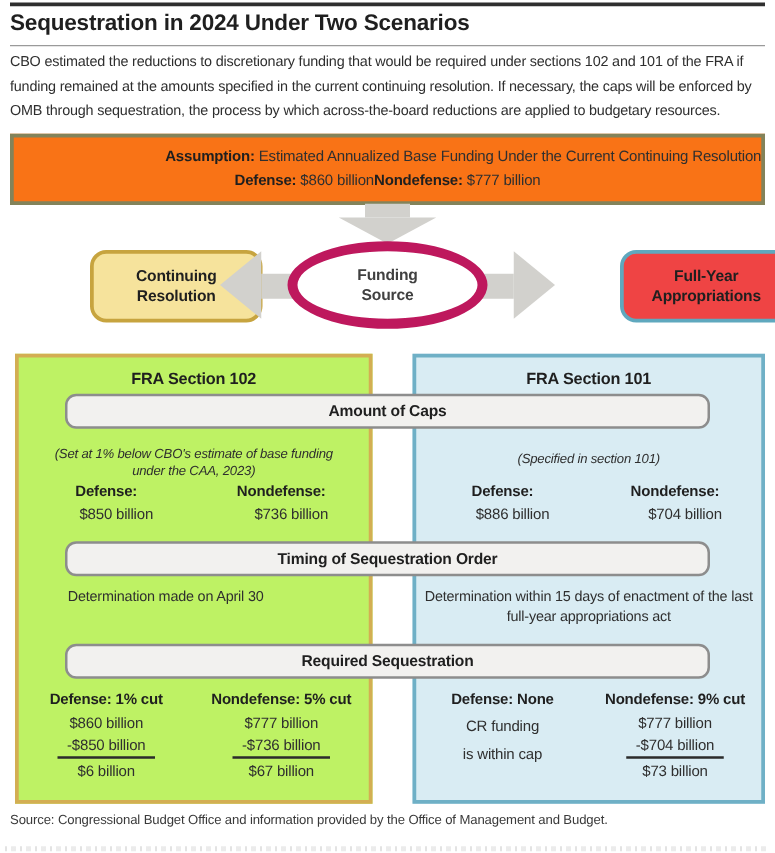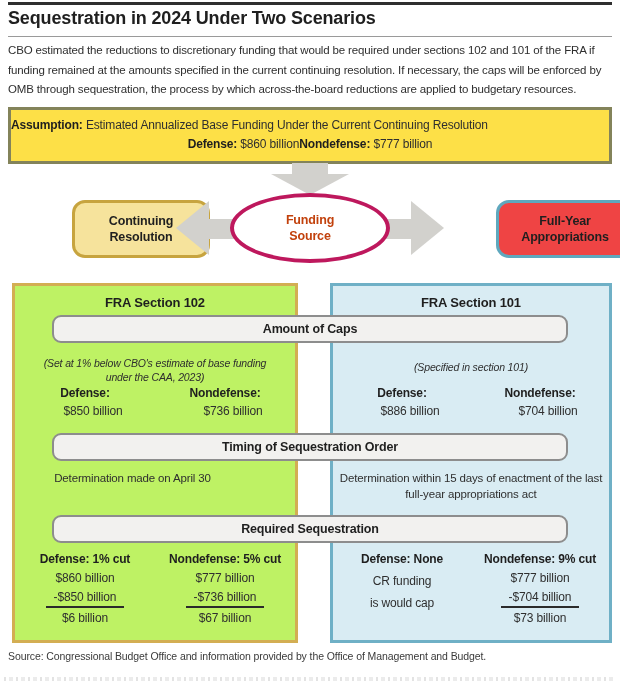--- a/index.html
+++ b/index.html
@@ -5,21 +5,21 @@
   html,body{margin:0;padding:0;background:#fff;}
   .page{position:relative;width:620px;height:682px;background:#fff;overflow:hidden;
         font-family:"Liberation Sans",sans-serif;color:#2f2f2f;letter-spacing:-0.15px;}
 
   .top-rule{position:absolute;left:8px;top:2px;width:604px;height:3px;background:#2f2f2f;}
   .title{position:absolute;left:8px;top:8px;margin:0;font-size:18px;font-weight:bold;color:#1f1f1f;}
   .title-rule{position:absolute;left:8px;top:36px;width:604px;height:1px;background:#9a9a9a;}
   .intro{position:absolute;left:8px;top:41px;width:608px;margin:0;font-size:11.5px;line-height:19.5px;color:#2e2e2e;}
 
   .assumption{position:absolute;left:8px;top:107px;width:604px;height:57px;box-sizing:border-box;
-              background:#fde047;border:3px solid #83835a;text-align:left;}
+              background:#f97316;border:3px solid #83835a;text-align:right;}
   .a-line1{margin-top:8px;font-size:12px;}
   .a-line1 b,.a-line2 b{font-weight:bold;color:#1f1f1f;}
   .a-line2{margin-top:5px;font-size:12px;display:flex;justify-content:center;}
 
   .down-arrow{position:absolute;left:271px;top:163px;width:78px;}
   .da-stem{width:36px;height:11px;margin:0 auto;background:#d2d1cd;}
   .da-head{width:0;height:0;border-left:39px solid transparent;border-right:39px solid transparent;border-top:21px solid #d2d1cd;}
 
   .harrow-head-left{position:absolute;left:176px;top:201px;width:0;height:0;
     border-top:27px solid transparent;border-bottom:27px solid transparent;border-right:33px solid #d2d1cd;}
@@ -29,23 +29,23 @@
     border-top:27px solid transparent;border-bottom:27px solid transparent;border-left:33px solid #d2d1cd;}
 
   .flowbox{position:absolute;top:200px;height:58px;box-sizing:border-box;border-radius:13px;
            display:flex;align-items:center;justify-content:center;text-align:center;
            font-weight:bold;font-size:12.5px;line-height:16px;color:#1f1f1f;margin-left:42px;}
   .flowbox-left{left:30px;width:138px;background:#f6e39c;border:3px solid #c7a43f;}
   .flowbox-right{left:454px;width:138px;background:#ef4444;border:3px solid #5fa8be;}
   .flowbox span{display:inline-block;width:96px;}
 
   .ellipse{position:absolute;left:230px;top:193px;width:160px;height:70px;box-sizing:border-box;
-           background:#ffffff;border:4px solid #be185d;border-radius:50%;z-index:3;
+           background:#ffffff;border:8px solid #be185d;border-radius:50%;z-index:3;
            display:flex;align-items:center;justify-content:center;text-align:center;
-           font-weight:bold;font-size:12.5px;line-height:16px;color:#c2410c;}
+           font-weight:bold;font-size:12.5px;line-height:16px;color:#404040;}
   .ellipse span{display:inline-block;width:70px;}
 
   .panels{position:absolute;left:0;top:283px;width:620px;height:362px;}
   .panel{position:absolute;top:0;height:360px;box-sizing:border-box;border-style:solid;border-width:3px;}
   .panel-left{left:12px;width:286px;background:#bef264;border-color:#d3ae53;}
   .panel-right{left:330px;width:282px;background:#d9ecf3;border-color:#6fb0c6;}
 
   .panel-header{position:absolute;top:9px;left:0;right:0;text-align:center;font-weight:bold;font-size:13px;color:#1f1f1f;}
   .note{position:absolute;left:20px;right:20px;text-align:center;font-style:italic;font-size:10.5px;line-height:14px;color:#2e2e2e;}
   .note-left{top:70px;}
@@ -169,21 +169,21 @@
         <div class="kv">
           <div class="kv-label">Nondefense:</div>
           <div class="kv-value">$704 billion</div>
         </div>
       </div>
       <div class="timing-text timing-right">Determination within 15 days of enactment of the last full-year appropriations act</div>
       <div class="req-row">
         <div class="req-col">
           <div class="req-header">Defense: None</div>
           <div class="req-line-tall">CR funding</div>
-          <div class="req-line-tall">is would cap</div>
+          <div class="req-line-tall">is within cap</div>
         </div>
         <div class="req-col">
           <div class="req-header">Nondefense: 9% cut</div>
           <div class="req-line">$777 billion</div>
           <div class="req-underline">-$704 billion</div>
           <div class="req-total">$73 billion</div>
         </div>
       </div>
     </div>
 

